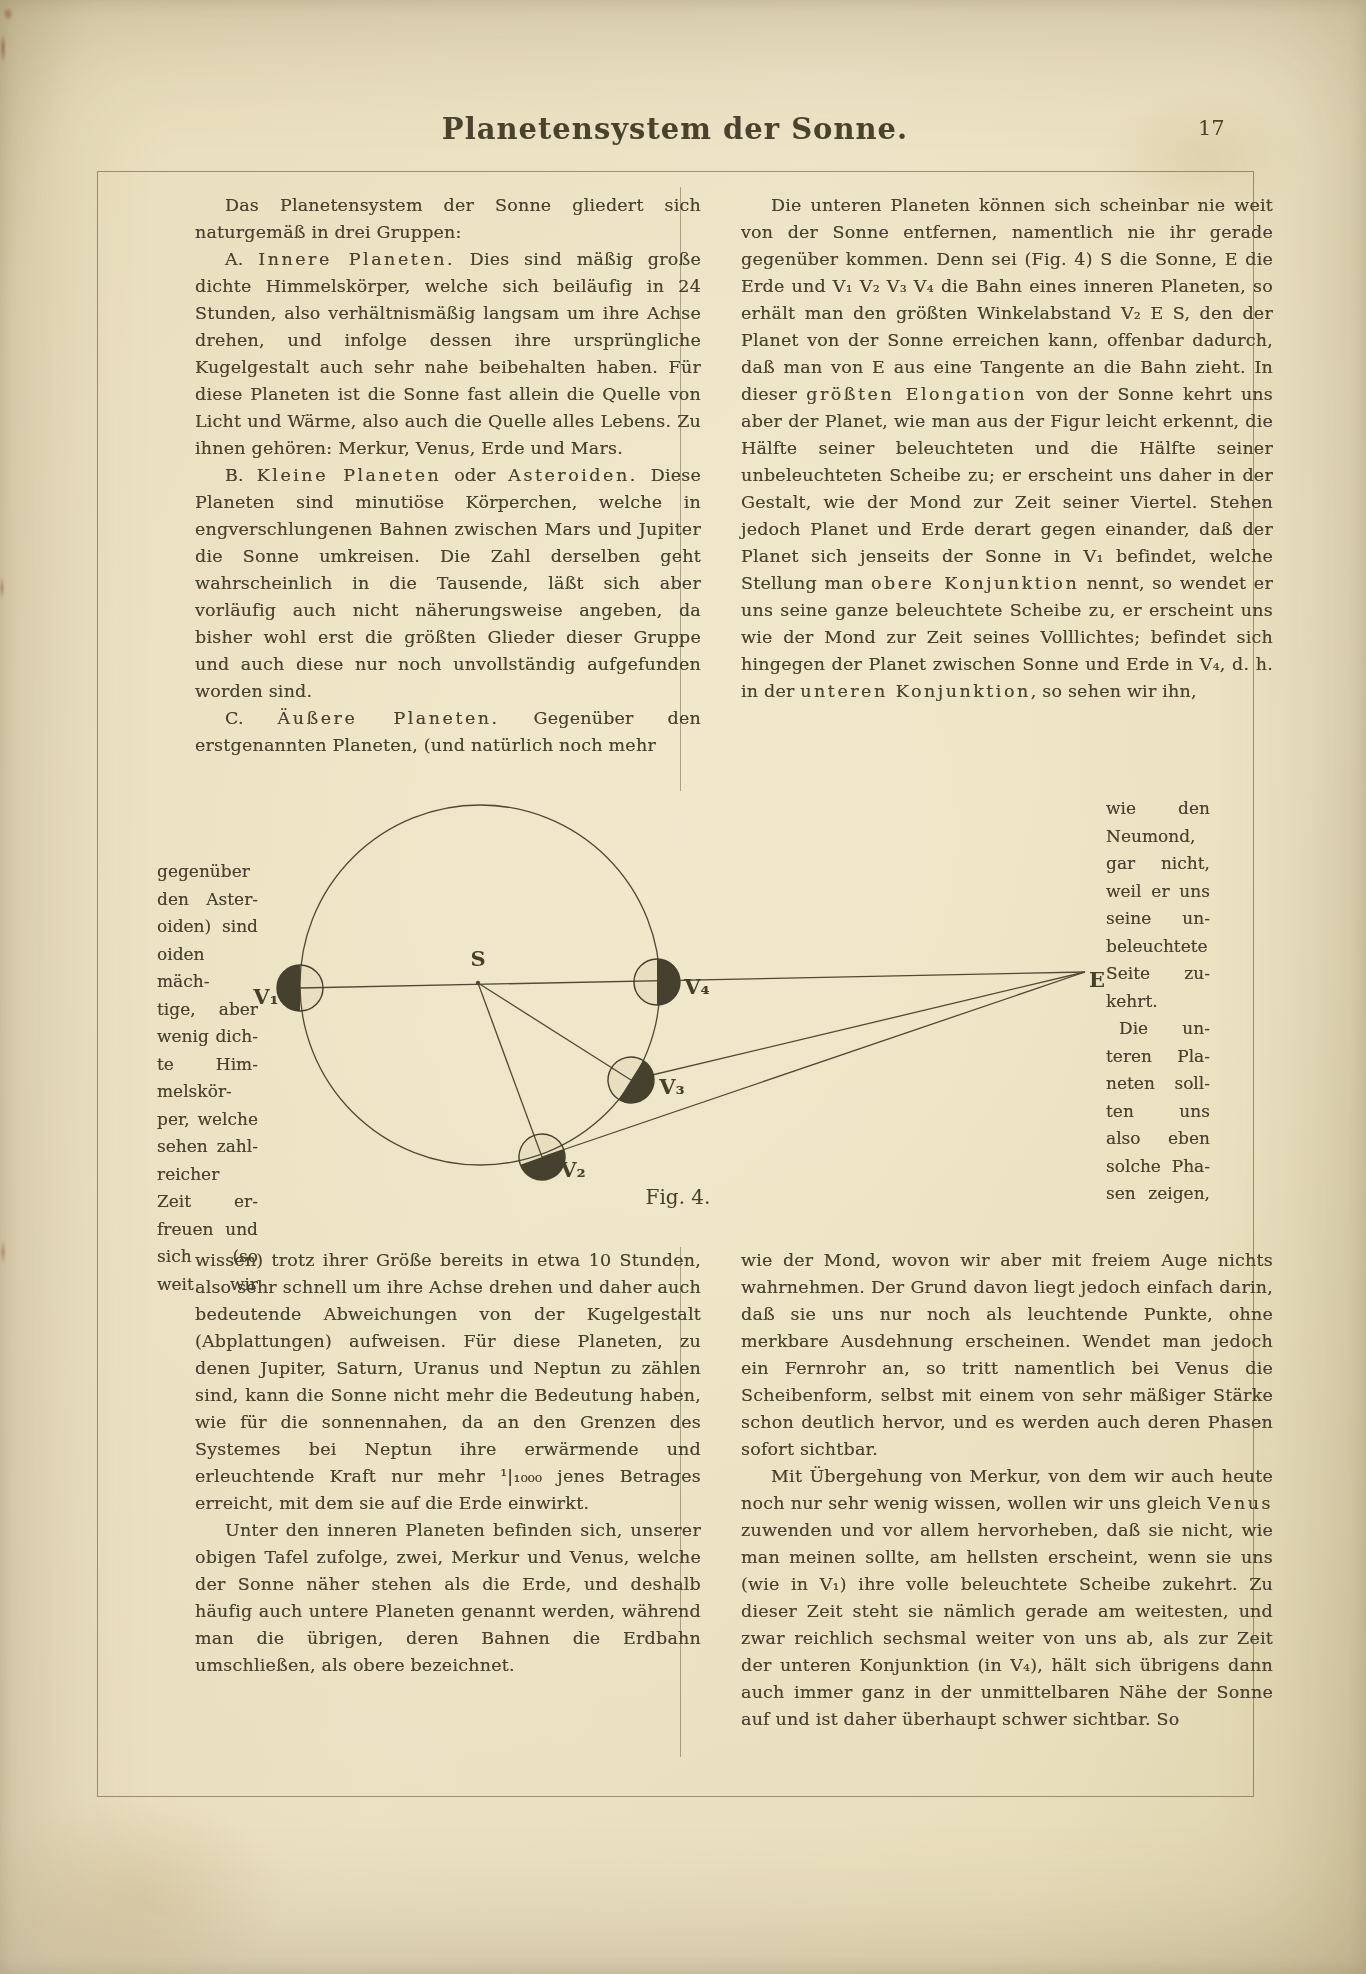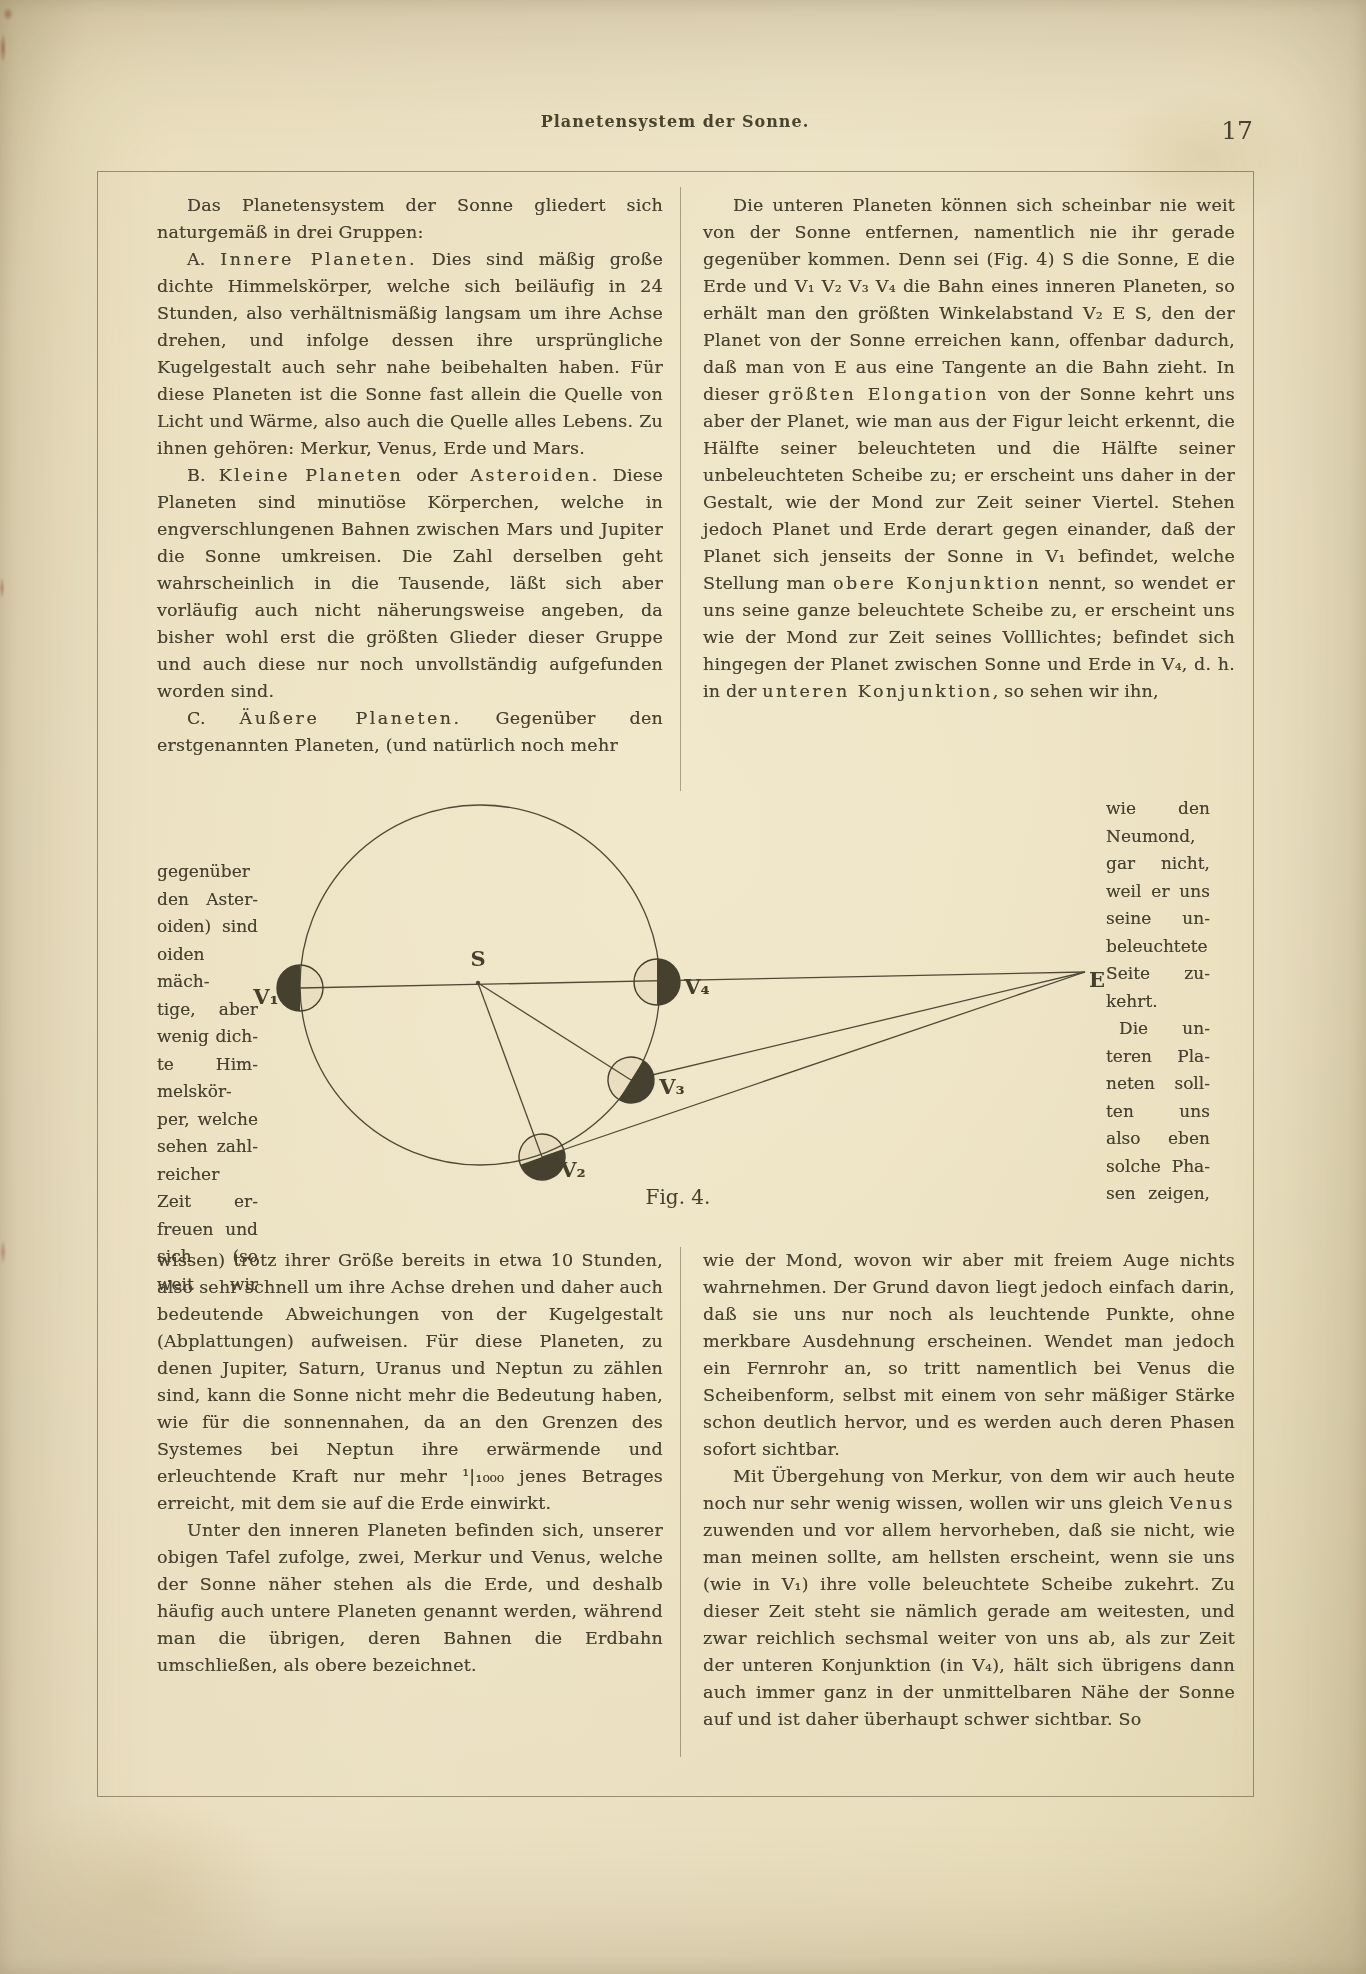--- a/index.html
+++ b/index.html
@@ -16,36 +16,36 @@
       radial-gradient(200px 140px at 10% 96%, rgba(205,188,148,.5), rgba(205,188,148,0) 75%),
       radial-gradient(120% 90% at 50% 42%, rgba(248,240,214,.55), rgba(248,240,214,0) 72%),
       linear-gradient(105deg,#d6c9a2 0%,#e6dab7 5%,#eadfc1 45%,#e7dcb9 80%,#dbcfa9 100%);
   }
   .sheet::after{
     content:"";position:absolute;inset:0;pointer-events:none;
     box-shadow:inset 0 0 140px rgba(92,76,44,.32), inset 0 0 18px rgba(92,76,44,.18);
   }
   .running-title{
     position:absolute;left:97px;top:112px;width:1156px;text-align:center;
-    font-size:16px;font-weight:bold;letter-spacing:1px;color:#4a442f;
+    font-size:29px;font-weight:bold;letter-spacing:1px;color:#4a442f;
   }
   .page-number{
-    position:absolute;left:1198px;top:116px;width:55px;text-align:right;
-    font-size:25px;color:#4a442f;
+    position:absolute;left:1198px;top:116px;width:55px;text-align:left;
+    font-size:21px;color:#4a442f;
   }
   .frame{
     position:absolute;left:97px;top:171px;width:1155px;height:1624px;
     border:1px solid rgba(100,88,58,.6);
   }
   .vdiv{position:absolute;width:1px;background:rgba(100,88,58,.5);}
   #div-top{left:680px;top:187px;height:604px;}
   #div-bottom{left:680px;top:1247px;height:510px;}
   .col{
     position:absolute;text-align:justify;font-size:17.5px;line-height:27px;
-    letter-spacing:.2px;text-shadow:0 0 .5px rgba(70,64,48,.55);
+    letter-spacing:.2px;text-shadow:0 0 .5px rgba(70,64,48,.55);margin-left:38px;
   }
   #left-top{left:157px;top:192px;width:506px;}
   #right-top{left:703px;top:192px;width:532px;}
   #left-bottom{left:157px;top:1247px;width:506px;}
   #right-bottom{left:703px;top:1247px;width:532px;}
   .para{margin:0;padding:0;}
   .para.ind{text-indent:30px;}
   .sp{letter-spacing:2.5px;}
   .heading{
     text-align:center;font-size:23.5px;font-weight:bold;letter-spacing:1.5px;

